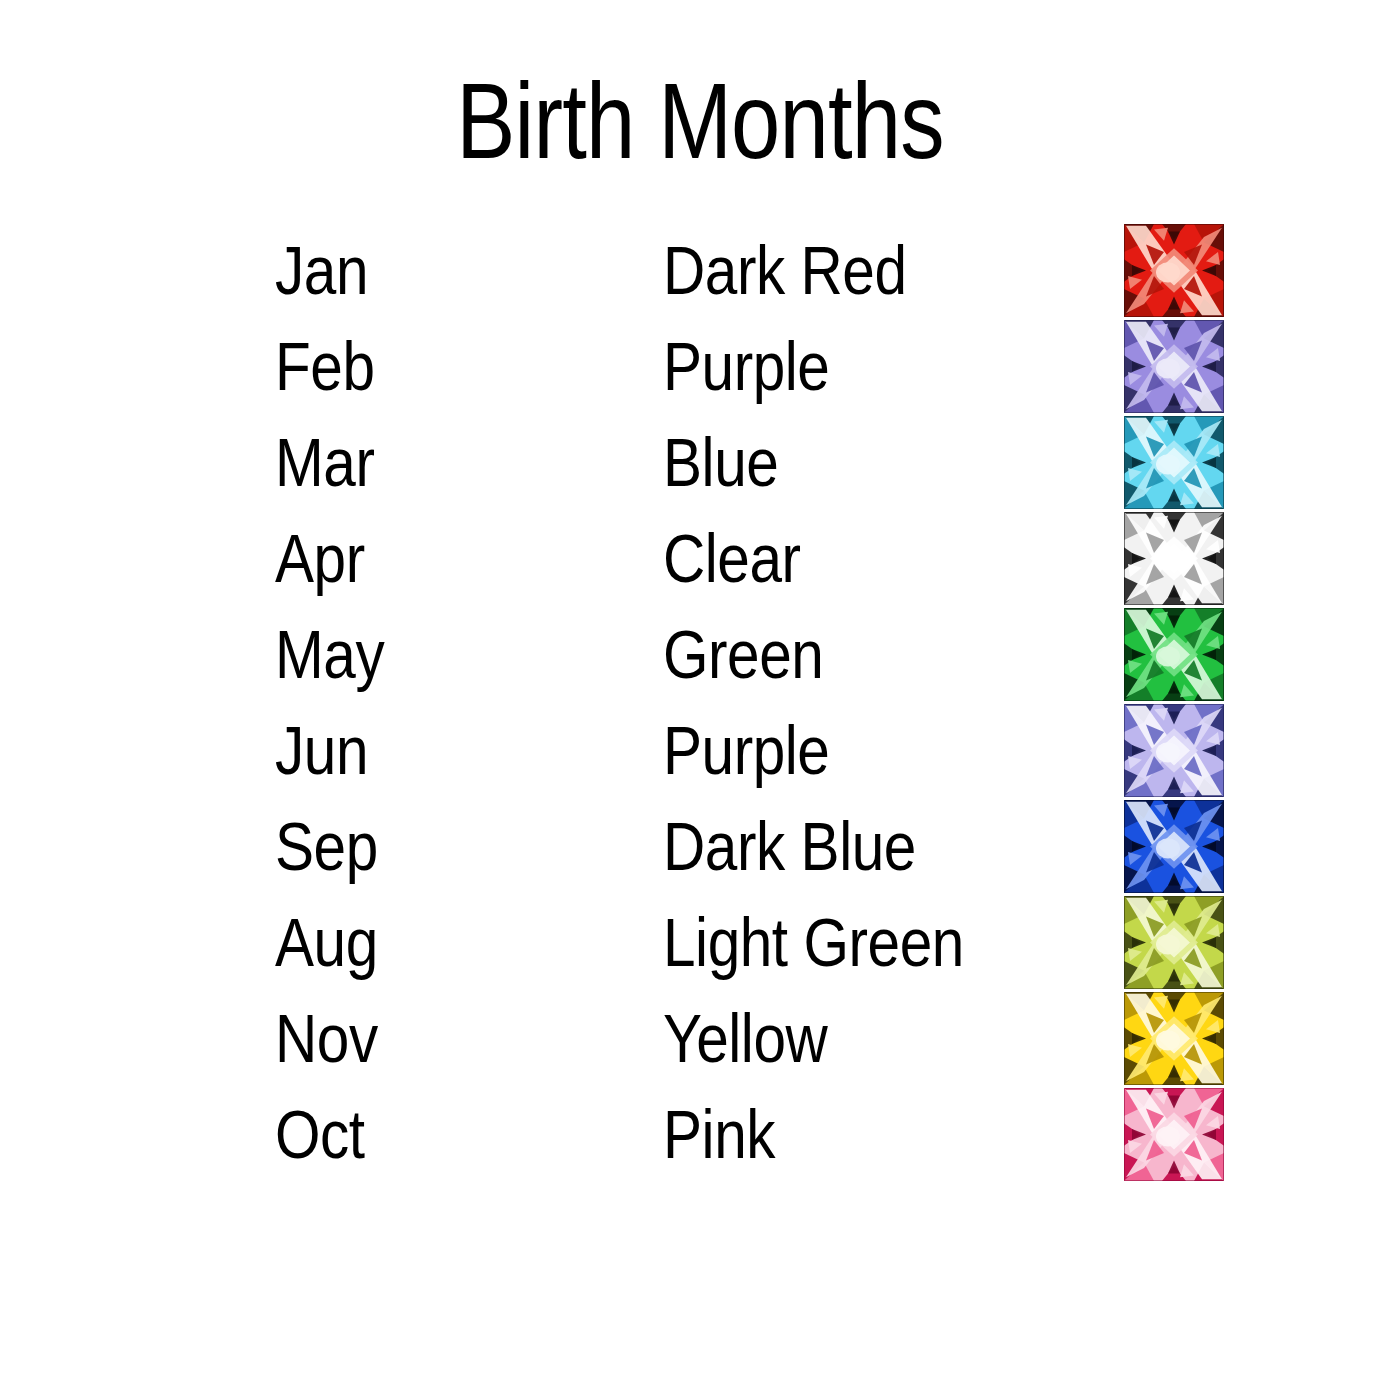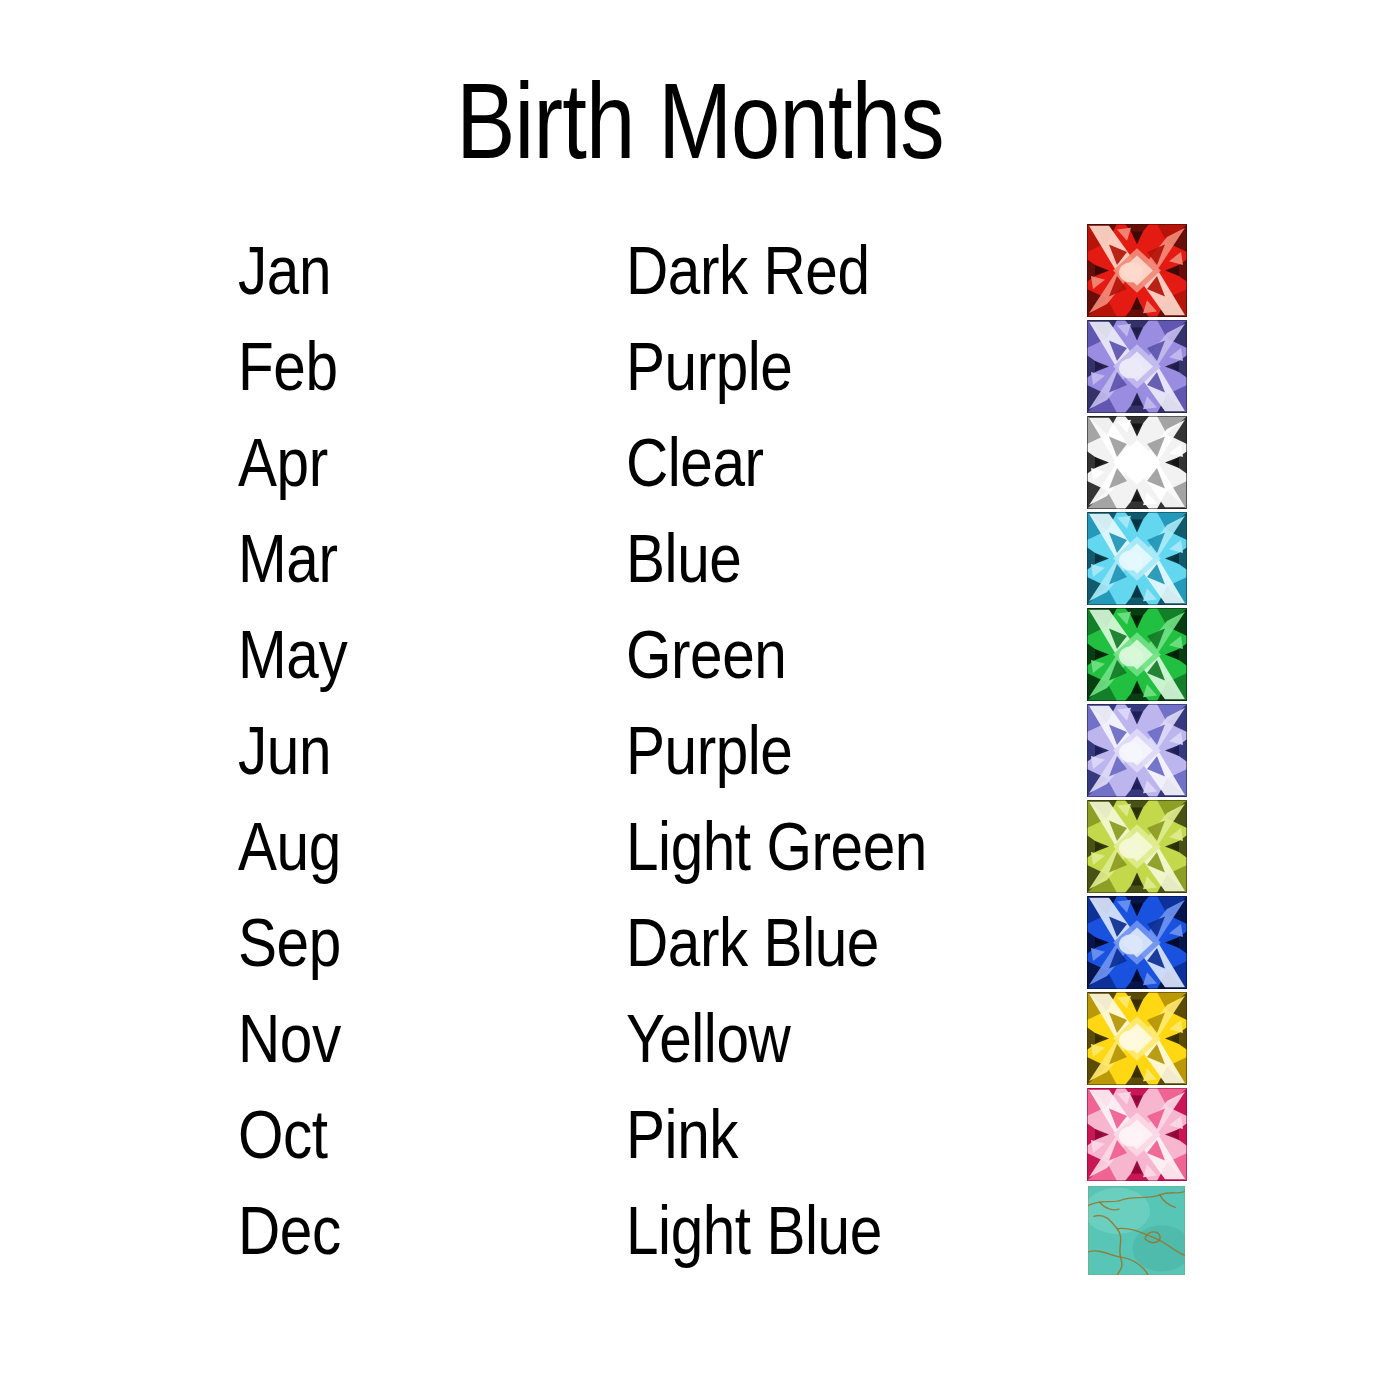--- a/index.html
+++ b/index.html
@@ -38,20 +38,21 @@
   }
   .list {
     position: absolute;
     top: 222px;
     left: 0;
     width: 1400px;
   }
   .row {
     position: relative;
     height: 96px;
+    margin-left: 37px;
   }
   .month, .color {
     position: absolute;
     top: 0;
     height: 96px;
     display: flex;
     align-items: center;
     font-size: 68px;
     line-height: 76px;
     font-weight: 400;
@@ -164,20 +165,61 @@
             <polygon points="30,6 44,4 40,18" fill="#c3bbee" fill-opacity="0.92"></polygon>
             <polygon points="70,94 56,96 60,82" fill="#c3bbee" fill-opacity="0.92"></polygon>
             <polygon points="6,70 4,56 18,60" fill="#c3bbee" fill-opacity="0.92"></polygon>
             <polygon points="94,30 96,44 82,40" fill="#c3bbee" fill-opacity="0.92"></polygon>
             <ellipse cx="44" cy="52" rx="12" ry="11" fill="#eceaf9" fill-opacity="0.95"></ellipse>
             <rect x="0" y="0" width="100" height="100" fill="none" stroke="#1d1b44" stroke-width="2" stroke-opacity="0.55"></rect>
           </svg>
         </div>
       </div>
       <div class="row">
+        <div class="month">Mar</div>
+        <div class="color">Blue</div>
+        <div class="gemwrap">
+          <svg viewBox="0 0 100 100" preserveAspectRatio="none" class="gem">
+            <rect x="0" y="0" width="100" height="100" fill="#63d7f0"></rect>
+            <polygon points="0,0 30,0 20,20" fill="#0a4e61" fill-opacity="0.92"></polygon>
+            <polygon points="0,0 0,30 20,20" fill="#1f94b4" fill-opacity="0.92"></polygon>
+            <polygon points="100,0 70,0 80,20" fill="#1f94b4" fill-opacity="0.92"></polygon>
+            <polygon points="100,0 100,30 80,20" fill="#0a4e61" fill-opacity="0.92"></polygon>
+            <polygon points="0,100 30,100 20,80" fill="#1f94b4" fill-opacity="0.92"></polygon>
+            <polygon points="0,100 0,70 20,80" fill="#0a4e61" fill-opacity="0.92"></polygon>
+            <polygon points="100,100 70,100 80,80" fill="#0a4e61" fill-opacity="0.92"></polygon>
+            <polygon points="100,100 100,70 80,80" fill="#1f94b4" fill-opacity="0.92"></polygon>
+            <polygon points="2,2 22,2 50,44 30,52" fill="#e4f8fd" fill-opacity="0.92"></polygon>
+            <polygon points="98,98 78,98 50,56 70,48" fill="#e4f8fd" fill-opacity="0.92"></polygon>
+            <polygon points="98,4 80,14 56,46 70,50" fill="#a9e9f7" fill-opacity="0.92"></polygon>
+            <polygon points="2,96 20,86 44,54 30,50" fill="#a9e9f7" fill-opacity="0.92"></polygon>
+            <polygon points="38,0 50,16 62,0" fill="#0a4e61" fill-opacity="0.92"></polygon>
+            <polygon points="44,8 50,22 56,8" fill="#06313d" fill-opacity="0.92"></polygon>
+            <polygon points="38,100 50,84 62,100" fill="#0a4e61" fill-opacity="0.92"></polygon>
+            <polygon points="44,92 50,78 56,92" fill="#06313d" fill-opacity="0.92"></polygon>
+            <polygon points="0,38 16,50 0,62" fill="#0a4e61" fill-opacity="0.92"></polygon>
+            <polygon points="8,44 22,50 8,56" fill="#06313d" fill-opacity="0.92"></polygon>
+            <polygon points="100,38 84,50 100,62" fill="#0a4e61" fill-opacity="0.92"></polygon>
+            <polygon points="92,44 78,50 92,56" fill="#06313d" fill-opacity="0.92"></polygon>
+            <polygon points="50,26 74,50 50,74 26,50" fill="#a9e9f7" fill-opacity="0.92"></polygon>
+            <polygon points="50,34 66,50 50,66 34,50" fill="#e4f8fd" fill-opacity="0.92"></polygon>
+            <polygon points="22,22 40,30 30,44" fill="#1f94b4" fill-opacity="0.92"></polygon>
+            <polygon points="78,22 60,30 70,44" fill="#1f94b4" fill-opacity="0.92"></polygon>
+            <polygon points="22,78 40,70 30,56" fill="#1f94b4" fill-opacity="0.92"></polygon>
+            <polygon points="78,78 60,70 70,56" fill="#1f94b4" fill-opacity="0.92"></polygon>
+            <polygon points="30,6 44,4 40,18" fill="#a9e9f7" fill-opacity="0.92"></polygon>
+            <polygon points="70,94 56,96 60,82" fill="#a9e9f7" fill-opacity="0.92"></polygon>
+            <polygon points="6,70 4,56 18,60" fill="#a9e9f7" fill-opacity="0.92"></polygon>
+            <polygon points="94,30 96,44 82,40" fill="#a9e9f7" fill-opacity="0.92"></polygon>
+            <ellipse cx="44" cy="52" rx="12" ry="11" fill="#e4f8fd" fill-opacity="0.95"></ellipse>
+            <rect x="0" y="0" width="100" height="100" fill="none" stroke="#06313d" stroke-width="2" stroke-opacity="0.55"></rect>
+          </svg>
+        </div>
+      </div>
+      <div class="row">
         <div class="month">Apr</div>
         <div class="color">Clear</div>
         <div class="gemwrap">
           <svg viewBox="0 0 100 100" preserveAspectRatio="none" class="gem">
             <rect x="0" y="0" width="100" height="100" fill="#f2f2f2"></rect>
             <polygon points="0,0 30,0 20,20" fill="#242424" fill-opacity="0.92"></polygon>
             <polygon points="0,0 0,30 20,20" fill="#9d9d9d" fill-opacity="0.92"></polygon>
             <polygon points="100,0 70,0 80,20" fill="#9d9d9d" fill-opacity="0.92"></polygon>
             <polygon points="100,0 100,30 80,20" fill="#242424" fill-opacity="0.92"></polygon>
             <polygon points="0,100 30,100 20,80" fill="#9d9d9d" fill-opacity="0.92"></polygon>
@@ -205,61 +247,20 @@
             <polygon points="30,6 44,4 40,18" fill="#ffffff" fill-opacity="0.92"></polygon>
             <polygon points="70,94 56,96 60,82" fill="#ffffff" fill-opacity="0.92"></polygon>
             <polygon points="6,70 4,56 18,60" fill="#ffffff" fill-opacity="0.92"></polygon>
             <polygon points="94,30 96,44 82,40" fill="#ffffff" fill-opacity="0.92"></polygon>
             <ellipse cx="44" cy="52" rx="12" ry="11" fill="#ffffff" fill-opacity="0.95"></ellipse>
             <rect x="0" y="0" width="100" height="100" fill="none" stroke="#111111" stroke-width="2" stroke-opacity="0.55"></rect>
           </svg>
         </div>
       </div>
       <div class="row">
-        <div class="month">Mar</div>
-        <div class="color">Blue</div>
-        <div class="gemwrap">
-          <svg viewBox="0 0 100 100" preserveAspectRatio="none" class="gem">
-            <rect x="0" y="0" width="100" height="100" fill="#63d7f0"></rect>
-            <polygon points="0,0 30,0 20,20" fill="#0a4e61" fill-opacity="0.92"></polygon>
-            <polygon points="0,0 0,30 20,20" fill="#1f94b4" fill-opacity="0.92"></polygon>
-            <polygon points="100,0 70,0 80,20" fill="#1f94b4" fill-opacity="0.92"></polygon>
-            <polygon points="100,0 100,30 80,20" fill="#0a4e61" fill-opacity="0.92"></polygon>
-            <polygon points="0,100 30,100 20,80" fill="#1f94b4" fill-opacity="0.92"></polygon>
-            <polygon points="0,100 0,70 20,80" fill="#0a4e61" fill-opacity="0.92"></polygon>
-            <polygon points="100,100 70,100 80,80" fill="#0a4e61" fill-opacity="0.92"></polygon>
-            <polygon points="100,100 100,70 80,80" fill="#1f94b4" fill-opacity="0.92"></polygon>
-            <polygon points="2,2 22,2 50,44 30,52" fill="#e4f8fd" fill-opacity="0.92"></polygon>
-            <polygon points="98,98 78,98 50,56 70,48" fill="#e4f8fd" fill-opacity="0.92"></polygon>
-            <polygon points="98,4 80,14 56,46 70,50" fill="#a9e9f7" fill-opacity="0.92"></polygon>
-            <polygon points="2,96 20,86 44,54 30,50" fill="#a9e9f7" fill-opacity="0.92"></polygon>
-            <polygon points="38,0 50,16 62,0" fill="#0a4e61" fill-opacity="0.92"></polygon>
-            <polygon points="44,8 50,22 56,8" fill="#06313d" fill-opacity="0.92"></polygon>
-            <polygon points="38,100 50,84 62,100" fill="#0a4e61" fill-opacity="0.92"></polygon>
-            <polygon points="44,92 50,78 56,92" fill="#06313d" fill-opacity="0.92"></polygon>
-            <polygon points="0,38 16,50 0,62" fill="#0a4e61" fill-opacity="0.92"></polygon>
-            <polygon points="8,44 22,50 8,56" fill="#06313d" fill-opacity="0.92"></polygon>
-            <polygon points="100,38 84,50 100,62" fill="#0a4e61" fill-opacity="0.92"></polygon>
-            <polygon points="92,44 78,50 92,56" fill="#06313d" fill-opacity="0.92"></polygon>
-            <polygon points="50,26 74,50 50,74 26,50" fill="#a9e9f7" fill-opacity="0.92"></polygon>
-            <polygon points="50,34 66,50 50,66 34,50" fill="#e4f8fd" fill-opacity="0.92"></polygon>
-            <polygon points="22,22 40,30 30,44" fill="#1f94b4" fill-opacity="0.92"></polygon>
-            <polygon points="78,22 60,30 70,44" fill="#1f94b4" fill-opacity="0.92"></polygon>
-            <polygon points="22,78 40,70 30,56" fill="#1f94b4" fill-opacity="0.92"></polygon>
-            <polygon points="78,78 60,70 70,56" fill="#1f94b4" fill-opacity="0.92"></polygon>
-            <polygon points="30,6 44,4 40,18" fill="#a9e9f7" fill-opacity="0.92"></polygon>
-            <polygon points="70,94 56,96 60,82" fill="#a9e9f7" fill-opacity="0.92"></polygon>
-            <polygon points="6,70 4,56 18,60" fill="#a9e9f7" fill-opacity="0.92"></polygon>
-            <polygon points="94,30 96,44 82,40" fill="#a9e9f7" fill-opacity="0.92"></polygon>
-            <ellipse cx="44" cy="52" rx="12" ry="11" fill="#e4f8fd" fill-opacity="0.95"></ellipse>
-            <rect x="0" y="0" width="100" height="100" fill="none" stroke="#06313d" stroke-width="2" stroke-opacity="0.55"></rect>
-          </svg>
-        </div>
-      </div>
-      <div class="row">
         <div class="month">May</div>
         <div class="color">Green</div>
         <div class="gemwrap">
           <svg viewBox="0 0 100 100" preserveAspectRatio="none" class="gem">
             <rect x="0" y="0" width="100" height="100" fill="#22c040"></rect>
             <polygon points="0,0 30,0 20,20" fill="#05340f" fill-opacity="0.92"></polygon>
             <polygon points="0,0 0,30 20,20" fill="#137a27" fill-opacity="0.92"></polygon>
             <polygon points="100,0 70,0 80,20" fill="#137a27" fill-opacity="0.92"></polygon>
             <polygon points="100,0 100,30 80,20" fill="#05340f" fill-opacity="0.92"></polygon>
             <polygon points="0,100 30,100 20,80" fill="#137a27" fill-opacity="0.92"></polygon>
@@ -328,20 +329,61 @@
             <polygon points="30,6 44,4 40,18" fill="#ddd9f7" fill-opacity="0.92"></polygon>
             <polygon points="70,94 56,96 60,82" fill="#ddd9f7" fill-opacity="0.92"></polygon>
             <polygon points="6,70 4,56 18,60" fill="#ddd9f7" fill-opacity="0.92"></polygon>
             <polygon points="94,30 96,44 82,40" fill="#ddd9f7" fill-opacity="0.92"></polygon>
             <ellipse cx="44" cy="52" rx="12" ry="11" fill="#f6f5fd" fill-opacity="0.95"></ellipse>
             <rect x="0" y="0" width="100" height="100" fill="none" stroke="#1b1d52" stroke-width="2" stroke-opacity="0.55"></rect>
           </svg>
         </div>
       </div>
       <div class="row">
+        <div class="month">Sep</div>
+        <div class="color">Dark Blue</div>
+        <div class="gemwrap">
+          <svg viewBox="0 0 100 100" preserveAspectRatio="none" class="gem">
+            <rect x="0" y="0" width="100" height="100" fill="#1a52e0"></rect>
+            <polygon points="0,0 30,0 20,20" fill="#04103f" fill-opacity="0.92"></polygon>
+            <polygon points="0,0 0,30 20,20" fill="#0c2f93" fill-opacity="0.92"></polygon>
+            <polygon points="100,0 70,0 80,20" fill="#0c2f93" fill-opacity="0.92"></polygon>
+            <polygon points="100,0 100,30 80,20" fill="#04103f" fill-opacity="0.92"></polygon>
+            <polygon points="0,100 30,100 20,80" fill="#0c2f93" fill-opacity="0.92"></polygon>
+            <polygon points="0,100 0,70 20,80" fill="#04103f" fill-opacity="0.92"></polygon>
+            <polygon points="100,100 70,100 80,80" fill="#04103f" fill-opacity="0.92"></polygon>
+            <polygon points="100,100 100,70 80,80" fill="#0c2f93" fill-opacity="0.92"></polygon>
+            <polygon points="2,2 22,2 50,44 30,52" fill="#dbe6fb" fill-opacity="0.92"></polygon>
+            <polygon points="98,98 78,98 50,56 70,48" fill="#dbe6fb" fill-opacity="0.92"></polygon>
+            <polygon points="98,4 80,14 56,46 70,50" fill="#6e93f0" fill-opacity="0.92"></polygon>
+            <polygon points="2,96 20,86 44,54 30,50" fill="#6e93f0" fill-opacity="0.92"></polygon>
+            <polygon points="38,0 50,16 62,0" fill="#04103f" fill-opacity="0.92"></polygon>
+            <polygon points="44,8 50,22 56,8" fill="#020a28" fill-opacity="0.92"></polygon>
+            <polygon points="38,100 50,84 62,100" fill="#04103f" fill-opacity="0.92"></polygon>
+            <polygon points="44,92 50,78 56,92" fill="#020a28" fill-opacity="0.92"></polygon>
+            <polygon points="0,38 16,50 0,62" fill="#04103f" fill-opacity="0.92"></polygon>
+            <polygon points="8,44 22,50 8,56" fill="#020a28" fill-opacity="0.92"></polygon>
+            <polygon points="100,38 84,50 100,62" fill="#04103f" fill-opacity="0.92"></polygon>
+            <polygon points="92,44 78,50 92,56" fill="#020a28" fill-opacity="0.92"></polygon>
+            <polygon points="50,26 74,50 50,74 26,50" fill="#6e93f0" fill-opacity="0.92"></polygon>
+            <polygon points="50,34 66,50 50,66 34,50" fill="#dbe6fb" fill-opacity="0.92"></polygon>
+            <polygon points="22,22 40,30 30,44" fill="#0c2f93" fill-opacity="0.92"></polygon>
+            <polygon points="78,22 60,30 70,44" fill="#0c2f93" fill-opacity="0.92"></polygon>
+            <polygon points="22,78 40,70 30,56" fill="#0c2f93" fill-opacity="0.92"></polygon>
+            <polygon points="78,78 60,70 70,56" fill="#0c2f93" fill-opacity="0.92"></polygon>
+            <polygon points="30,6 44,4 40,18" fill="#6e93f0" fill-opacity="0.92"></polygon>
+            <polygon points="70,94 56,96 60,82" fill="#6e93f0" fill-opacity="0.92"></polygon>
+            <polygon points="6,70 4,56 18,60" fill="#6e93f0" fill-opacity="0.92"></polygon>
+            <polygon points="94,30 96,44 82,40" fill="#6e93f0" fill-opacity="0.92"></polygon>
+            <ellipse cx="44" cy="52" rx="12" ry="11" fill="#dbe6fb" fill-opacity="0.95"></ellipse>
+            <rect x="0" y="0" width="100" height="100" fill="none" stroke="#020a28" stroke-width="2" stroke-opacity="0.55"></rect>
+          </svg>
+        </div>
+      </div>
+      <div class="row">
         <div class="month">Aug</div>
         <div class="color">Light Green</div>
         <div class="gemwrap">
           <svg viewBox="0 0 100 100" preserveAspectRatio="none" class="gem">
             <rect x="0" y="0" width="100" height="100" fill="#c3d84a"></rect>
             <polygon points="0,0 30,0 20,20" fill="#3f4710" fill-opacity="0.92"></polygon>
             <polygon points="0,0 0,30 20,20" fill="#8a9a22" fill-opacity="0.92"></polygon>
             <polygon points="100,0 70,0 80,20" fill="#8a9a22" fill-opacity="0.92"></polygon>
             <polygon points="100,0 100,30 80,20" fill="#3f4710" fill-opacity="0.92"></polygon>
             <polygon points="0,100 30,100 20,80" fill="#8a9a22" fill-opacity="0.92"></polygon>
@@ -369,61 +411,20 @@
             <polygon points="30,6 44,4 40,18" fill="#dfeb8f" fill-opacity="0.92"></polygon>
             <polygon points="70,94 56,96 60,82" fill="#dfeb8f" fill-opacity="0.92"></polygon>
             <polygon points="6,70 4,56 18,60" fill="#dfeb8f" fill-opacity="0.92"></polygon>
             <polygon points="94,30 96,44 82,40" fill="#dfeb8f" fill-opacity="0.92"></polygon>
             <ellipse cx="44" cy="52" rx="12" ry="11" fill="#f4f8d4" fill-opacity="0.95"></ellipse>
             <rect x="0" y="0" width="100" height="100" fill="none" stroke="#272c08" stroke-width="2" stroke-opacity="0.55"></rect>
           </svg>
         </div>
       </div>
       <div class="row">
-        <div class="month">Sep</div>
-        <div class="color">Dark Blue</div>
-        <div class="gemwrap">
-          <svg viewBox="0 0 100 100" preserveAspectRatio="none" class="gem">
-            <rect x="0" y="0" width="100" height="100" fill="#1a52e0"></rect>
-            <polygon points="0,0 30,0 20,20" fill="#04103f" fill-opacity="0.92"></polygon>
-            <polygon points="0,0 0,30 20,20" fill="#0c2f93" fill-opacity="0.92"></polygon>
-            <polygon points="100,0 70,0 80,20" fill="#0c2f93" fill-opacity="0.92"></polygon>
-            <polygon points="100,0 100,30 80,20" fill="#04103f" fill-opacity="0.92"></polygon>
-            <polygon points="0,100 30,100 20,80" fill="#0c2f93" fill-opacity="0.92"></polygon>
-            <polygon points="0,100 0,70 20,80" fill="#04103f" fill-opacity="0.92"></polygon>
-            <polygon points="100,100 70,100 80,80" fill="#04103f" fill-opacity="0.92"></polygon>
-            <polygon points="100,100 100,70 80,80" fill="#0c2f93" fill-opacity="0.92"></polygon>
-            <polygon points="2,2 22,2 50,44 30,52" fill="#dbe6fb" fill-opacity="0.92"></polygon>
-            <polygon points="98,98 78,98 50,56 70,48" fill="#dbe6fb" fill-opacity="0.92"></polygon>
-            <polygon points="98,4 80,14 56,46 70,50" fill="#6e93f0" fill-opacity="0.92"></polygon>
-            <polygon points="2,96 20,86 44,54 30,50" fill="#6e93f0" fill-opacity="0.92"></polygon>
-            <polygon points="38,0 50,16 62,0" fill="#04103f" fill-opacity="0.92"></polygon>
-            <polygon points="44,8 50,22 56,8" fill="#020a28" fill-opacity="0.92"></polygon>
-            <polygon points="38,100 50,84 62,100" fill="#04103f" fill-opacity="0.92"></polygon>
-            <polygon points="44,92 50,78 56,92" fill="#020a28" fill-opacity="0.92"></polygon>
-            <polygon points="0,38 16,50 0,62" fill="#04103f" fill-opacity="0.92"></polygon>
-            <polygon points="8,44 22,50 8,56" fill="#020a28" fill-opacity="0.92"></polygon>
-            <polygon points="100,38 84,50 100,62" fill="#04103f" fill-opacity="0.92"></polygon>
-            <polygon points="92,44 78,50 92,56" fill="#020a28" fill-opacity="0.92"></polygon>
-            <polygon points="50,26 74,50 50,74 26,50" fill="#6e93f0" fill-opacity="0.92"></polygon>
-            <polygon points="50,34 66,50 50,66 34,50" fill="#dbe6fb" fill-opacity="0.92"></polygon>
-            <polygon points="22,22 40,30 30,44" fill="#0c2f93" fill-opacity="0.92"></polygon>
-            <polygon points="78,22 60,30 70,44" fill="#0c2f93" fill-opacity="0.92"></polygon>
-            <polygon points="22,78 40,70 30,56" fill="#0c2f93" fill-opacity="0.92"></polygon>
-            <polygon points="78,78 60,70 70,56" fill="#0c2f93" fill-opacity="0.92"></polygon>
-            <polygon points="30,6 44,4 40,18" fill="#6e93f0" fill-opacity="0.92"></polygon>
-            <polygon points="70,94 56,96 60,82" fill="#6e93f0" fill-opacity="0.92"></polygon>
-            <polygon points="6,70 4,56 18,60" fill="#6e93f0" fill-opacity="0.92"></polygon>
-            <polygon points="94,30 96,44 82,40" fill="#6e93f0" fill-opacity="0.92"></polygon>
-            <ellipse cx="44" cy="52" rx="12" ry="11" fill="#dbe6fb" fill-opacity="0.95"></ellipse>
-            <rect x="0" y="0" width="100" height="100" fill="none" stroke="#020a28" stroke-width="2" stroke-opacity="0.55"></rect>
-          </svg>
-        </div>
-      </div>
-      <div class="row">
         <div class="month">Nov</div>
         <div class="color">Yellow</div>
         <div class="gemwrap">
           <svg viewBox="0 0 100 100" preserveAspectRatio="none" class="gem">
             <rect x="0" y="0" width="100" height="100" fill="#ffd712"></rect>
             <polygon points="0,0 30,0 20,20" fill="#4e3f02" fill-opacity="0.92"></polygon>
             <polygon points="0,0 0,30 20,20" fill="#b59405" fill-opacity="0.92"></polygon>
             <polygon points="100,0 70,0 80,20" fill="#b59405" fill-opacity="0.92"></polygon>
             <polygon points="100,0 100,30 80,20" fill="#4e3f02" fill-opacity="0.92"></polygon>
             <polygon points="0,100 30,100 20,80" fill="#b59405" fill-opacity="0.92"></polygon>
@@ -491,34 +492,15 @@
             <polygon points="78,78 60,70 70,56" fill="#ef5d8f" fill-opacity="0.92"></polygon>
             <polygon points="30,6 44,4 40,18" fill="#fbd8e4" fill-opacity="0.92"></polygon>
             <polygon points="70,94 56,96 60,82" fill="#fbd8e4" fill-opacity="0.92"></polygon>
             <polygon points="6,70 4,56 18,60" fill="#fbd8e4" fill-opacity="0.92"></polygon>
             <polygon points="94,30 96,44 82,40" fill="#fbd8e4" fill-opacity="0.92"></polygon>
             <ellipse cx="44" cy="52" rx="12" ry="11" fill="#fef2f6" fill-opacity="0.95"></ellipse>
             <rect x="0" y="0" width="100" height="100" fill="none" stroke="#8d0434" stroke-width="2" stroke-opacity="0.55"></rect>
           </svg>
         </div>
       </div>
-      <div class="row">
-        <div class="month">Dec</div>
-        <div class="color">Light Blue</div>
-        <div class="gemwrap">
-          <svg viewBox="0 0 100 100" preserveAspectRatio="none" class="gem gem-sm">
-            <rect x="0" y="0" width="100" height="100" fill="#57c6b6"></rect>
-            <ellipse cx="30" cy="28" rx="34" ry="26" fill="#7ed7c7" fill-opacity="0.5"></ellipse>
-            <ellipse cx="76" cy="70" rx="30" ry="26" fill="#48b3a4" fill-opacity="0.55"></ellipse>
-            <path d="M0,22 C14,14 26,20 34,16 C46,10 60,16 74,10 C86,5 94,10 100,6" fill="none" stroke="#9a7224" stroke-width="1.5" stroke-opacity="0.85" stroke-linecap="round"></path>
-            <path d="M6,34 C18,30 24,40 30,48 C38,58 30,70 34,82 C37,92 32,96 30,100" fill="none" stroke="#9a7224" stroke-width="1.5" stroke-opacity="0.85" stroke-linecap="round"></path>
-            <path d="M30,48 C46,46 58,54 68,58 C80,63 90,74 100,78" fill="none" stroke="#9a7224" stroke-width="1.5" stroke-opacity="0.85" stroke-linecap="round"></path>
-            <path d="M0,74 C12,70 22,78 34,80 C48,82 58,92 62,100" fill="none" stroke="#9a7224" stroke-width="1.5" stroke-opacity="0.85" stroke-linecap="round"></path>
-            <path d="M60,56 C64,50 72,50 74,56 C76,62 68,66 62,62 C58,59 58,59 60,56" fill="none" stroke="#9a7224" stroke-width="1.5" stroke-opacity="0.85" stroke-linecap="round"></path>
-            <path d="M12,18 C18,26 26,28 32,26" fill="none" stroke="#9a7224" stroke-width="1.5" stroke-opacity="0.85" stroke-linecap="round"></path>
-            <path d="M74,10 C78,18 84,22 90,24" fill="none" stroke="#9a7224" stroke-width="1.5" stroke-opacity="0.85" stroke-linecap="round"></path>
-            <rect x="0" y="0" width="100" height="100" fill="none" stroke="#b08536" stroke-width="1.5" stroke-opacity="0.35"></rect>
-          </svg>
-        </div>
-      </div>
     </div>
 
 </div>
 
 </body></html>

